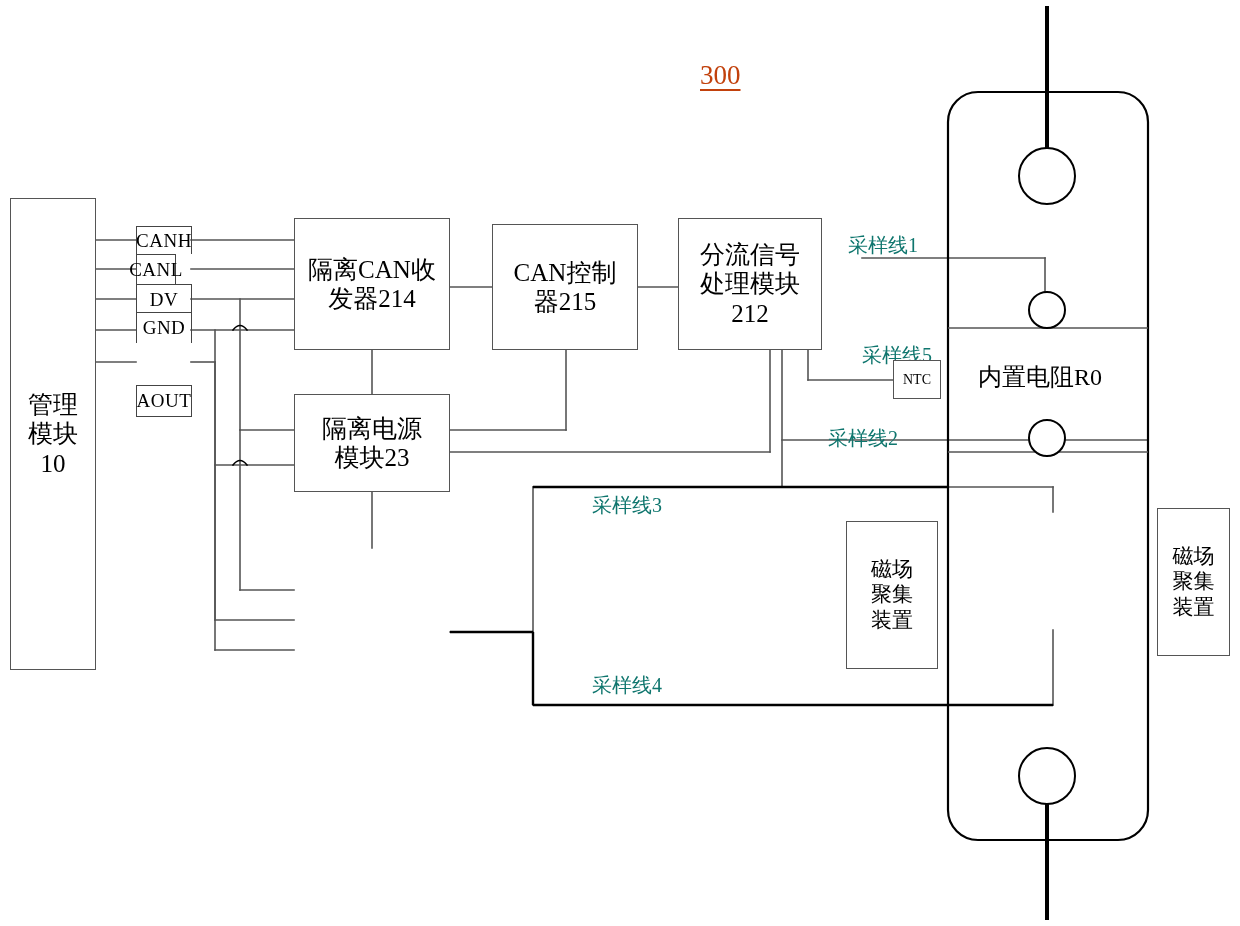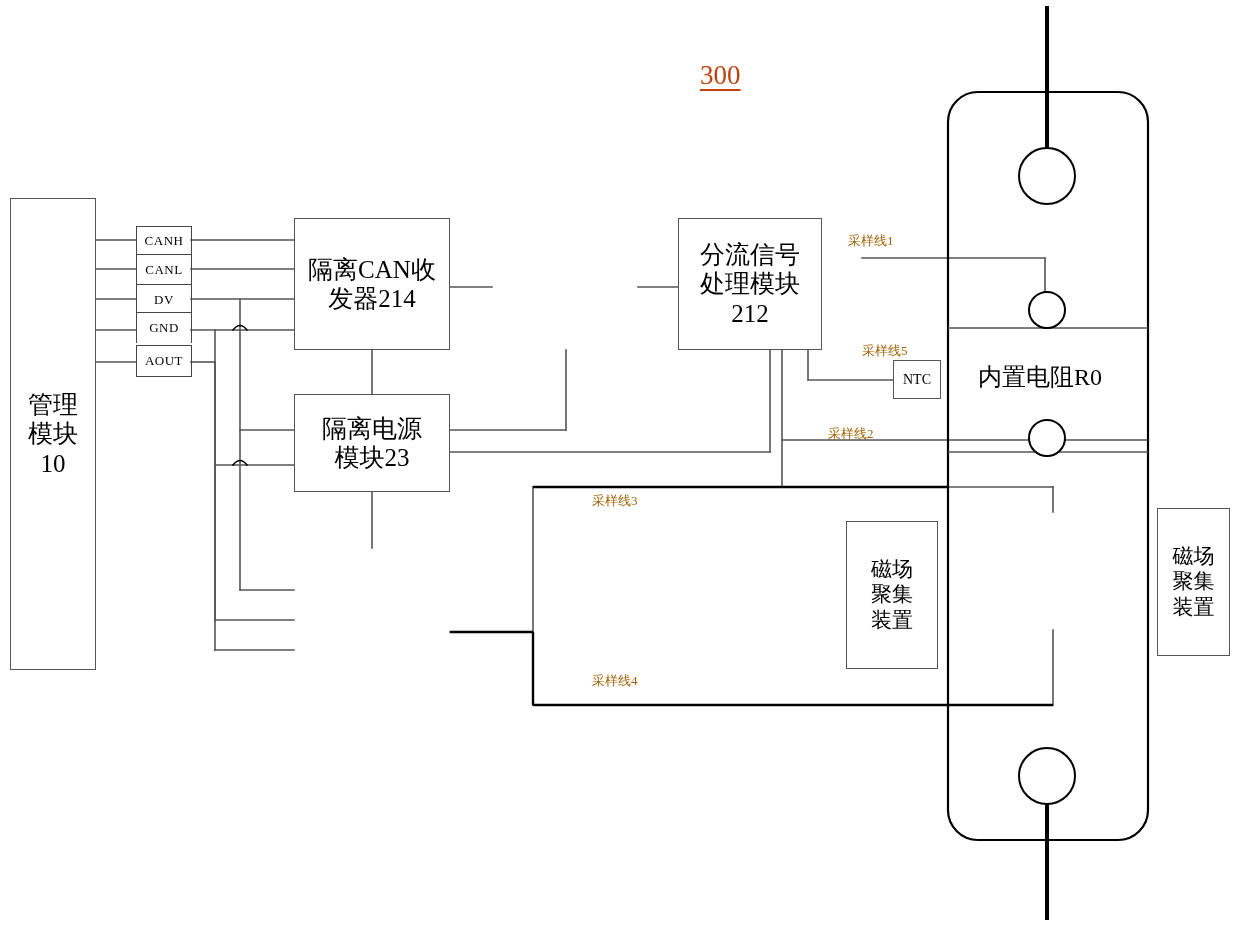--- a/index.html
+++ b/index.html
@@ -44,29 +44,29 @@
     font-size: 25px;
   }
   .pin {
     position: absolute;
     box-sizing: border-box;
     border: 1px solid #444;
     border-bottom: none;
     display: flex;
     align-items: center;
     justify-content: center;
-    font-size: 13px;
+    font-size: 19px;
     letter-spacing: .5px;
     font-family: "Liberation Serif", serif;
   }
-  .pin.last { border-bottom: 1px solid #444; }
+  .pin.last { border-bottom: 1px solid #444; margin-top: 40px; }
   .wirelabel {
     position: absolute;
-    font-size: 13px;
-    color: #a16207;
+    font-size: 20px;
+    color: #0f766e;
     white-space: nowrap;
   }
   .title {
     position: absolute;
     font-size: 27px;
     text-decoration: underline;
     text-underline-offset: 5px;
     color: #c2410c;
   }
   .vert-label {
@@ -192,39 +192,43 @@
   <div class="box" style="left:10px; top:198px; width:86px; height:472px;">
     <span class="label mod-label">管理
 模块
 10</span>
   </div>
 
   <div>
     <div class="pin" style="left:136px; top:226px; width:56px; height:28px;">
       <span>CANH</span>
     </div>
-    <div class="pin" style="left:136px; top:254px; width:56px; height:30px;">
+    <div class="pin" style="left:136px; top:254px; width:40px; height:30px;">
       <span>CANL</span>
     </div>
     <div class="pin" style="left:136px; top:284px; width:56px; height:30px;">
       <span>DV</span>
     </div>
     <div class="pin" style="left:136px; top:312px; width:56px; height:31px;">
       <span>GND</span>
     </div>
     <div class="pin last" style="left:136px; top:345px; width:56px; height:32px;">
       <span>AOUT</span>
     </div>
   </div>
 
   <div class="box" style="left:294px; top:218px; width:156px; height:132px;">
     <span class="label mod-label">隔离CAN收
 发器214</span>
   </div>
 
+  <div class="box" style="left:492px; top:224px; width:146px; height:126px;">
+    <span class="label mod-label">CAN控制
+器215</span>
+  </div>
 
   <div class="box" style="left:678px; top:218px; width:144px; height:132px;">
     <span class="label mod-label">分流信号
 处理模块
 212</span>
   </div>
 
   <div class="box" style="left:294px; top:394px; width:156px; height:98px;">
     <span class="label mod-label">隔离电源
 模块23</span>

